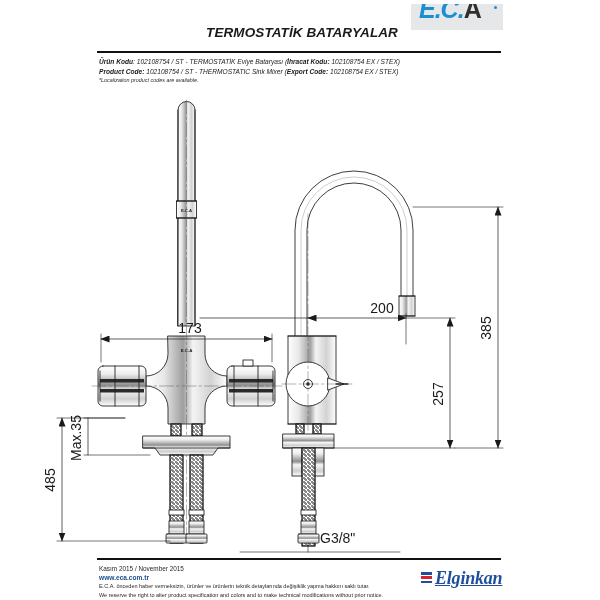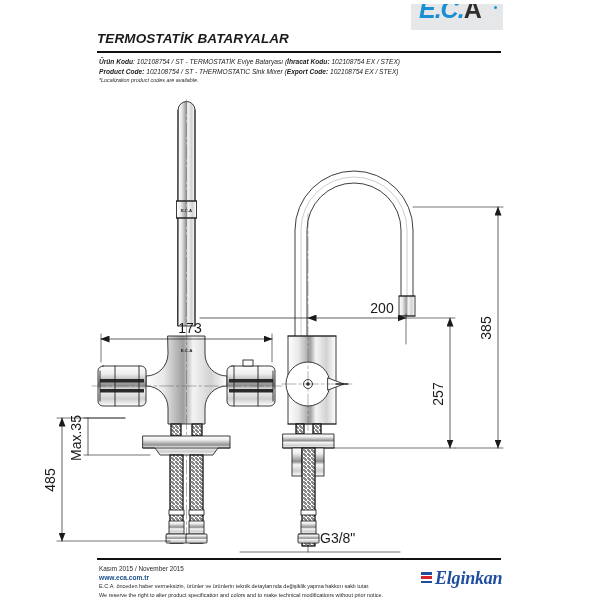--- a/index.html
+++ b/index.html
@@ -19,22 +19,23 @@
     position: absolute;
     left: 0; top: 0;
     width: 600px; height: 600px;
     background: #ffffff;
   }
 
   
   .header-block {
     position: absolute;
     left: 97px;
-    top: 30px;
+    top: 24px;
     width: 410px;
+    text-align: center;
   }
   .title-line {
     font-style: italic;
     font-weight: bold;
     font-size: 13.5px;
     letter-spacing: 0.1px;
     color: #1a1a1a;
     line-height: 17px;
     white-space: nowrap;
   }
@@ -156,20 +157,21 @@
     position: absolute;
     left: 14px;
     top: -1px;
     font-family: "Liberation Serif", serif;
     font-style: italic;
     font-weight: bold;
     font-size: 18px;
     color: #1f4e9c;
     letter-spacing: -0.2px;
     white-space: nowrap;
+    text-decoration: underline;
   }
   .elg-bars { position: absolute; left: 0; top: 3px; width: 12px; height: 13px; }
   .elg-bar { position: absolute; left: 0; height: 2.6px; border-radius: 0; }
   .elg-bar.b1 { top: 0;   width: 11px; background: #1f4e9c; }
   .elg-bar.b2 { top: 4.4px; width: 11px; background: #d5242c; }
   .elg-bar.b3 { top: 8.8px; width: 11px; background: #1f4e9c; }
 </style>
 </head>
 <body>
 

